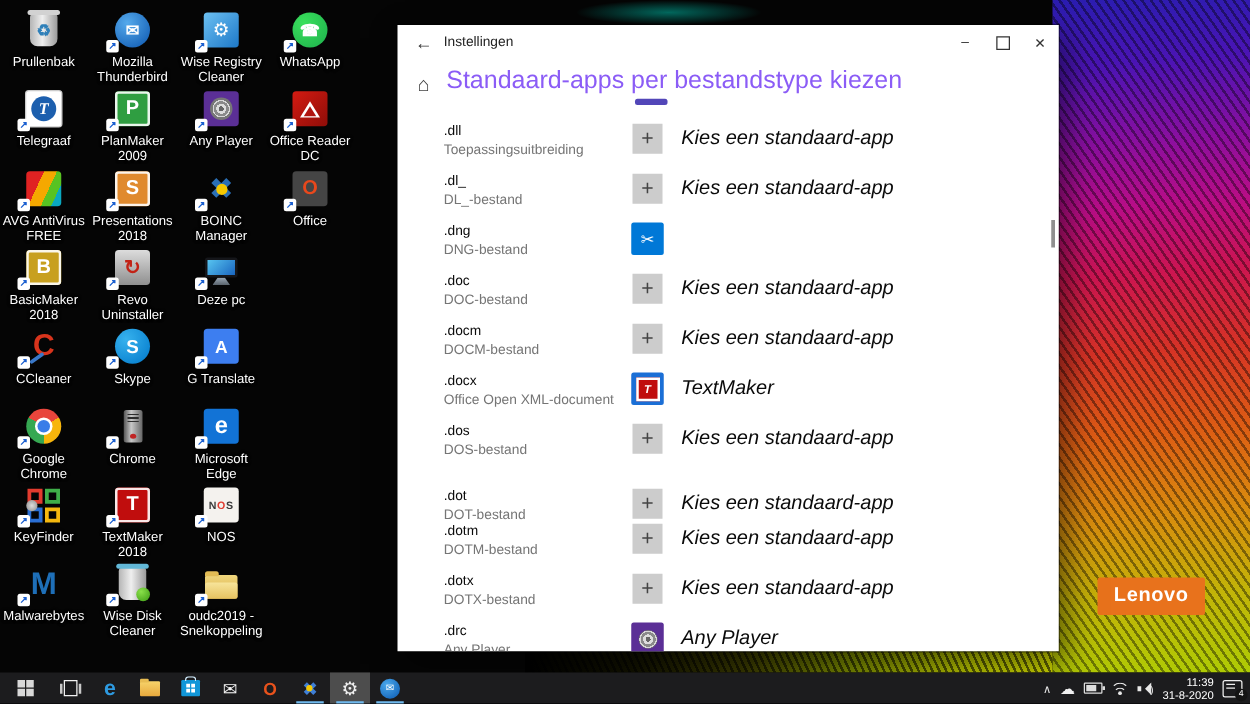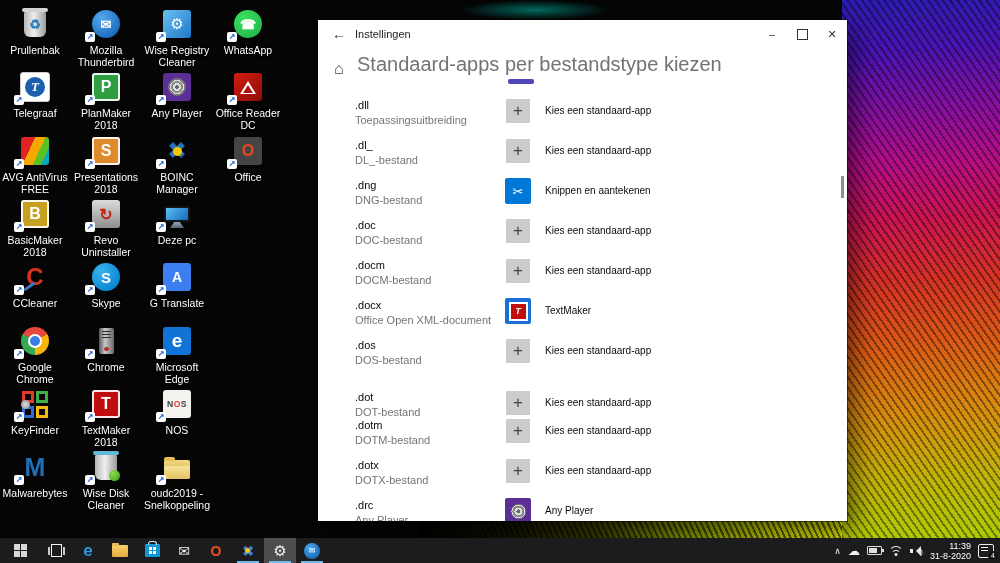--- a/index.html
+++ b/index.html
@@ -104,36 +104,36 @@
     box-shadow:0 0 0 1px rgba(0,0,0,.45),6px 10px 24px rgba(0,0,0,.55);overflow:hidden;color:#111;}
   .titlebar{position:absolute;top:0;left:0;right:0;height:28px;}
   .backbtn{position:absolute;left:10px;top:4px;width:22px;height:20px;font-size:14px;color:#333;
     display:flex;align-items:center;justify-content:center;}
   .wintitle{position:absolute;left:37px;top:8px;font-size:11px;color:#222;}
   .caps{position:absolute;right:0;top:0;display:flex;}
   .cap{width:30px;height:28px;display:flex;align-items:center;justify-content:center;
     font-size:11px;color:#333;}
   .maxbox{width:9px;height:9px;border:1px solid #333;display:block;}
   .pagehome{position:absolute;left:16px;top:40px;font-size:16px;color:#444;}
-  .pagetitle{position:absolute;left:39px;top:33px;font-size:20px;font-weight:400;color:#737373;}
+  .pagetitle{position:absolute;left:39px;top:33px;font-size:20px;font-weight:400;color:#8b5cf6;}
   .progseg{position:absolute;left:190px;top:59px;width:26px;height:5px;background:#5246b8;border-radius:2px;}
   .frow{position:absolute;left:0;width:431px;height:40px;}
   .fx{position:absolute;left:37px;top:3px;font-size:11px;color:#0a0a0a;}
   .fd{position:absolute;left:37px;top:18px;font-size:11px;color:#757575;}
   .fbtn{position:absolute;left:188px;top:3px;width:24px;height:24px;background:#cccccc;
     display:flex;align-items:center;justify-content:center;font-size:17px;font-weight:300;color:#444;}
   .ficon{position:absolute;left:187px;top:2px;width:26px;height:26px;border-radius:2px;
     display:flex;align-items:center;justify-content:center;color:#fff;}
   .ficon.snip{background:#0078d7;font-size:13px;}
   .ficon.textmaker{background:#1b6fd6;}
   .ficon.textmaker i{width:15px;height:15px;background:#c00d0d;border:2px solid #fff;color:#fff;
     font-size:9px;font-weight:bold;display:flex;align-items:center;justify-content:center;}
   .ficon.anyplayer{background:#5b2f96;}
   .ficon .cd{width:15px;height:15px;}
-  .fapp{position:absolute;left:227px;top:3px;height:24px;line-height:24px;font-size:10px;color:#0a0a0a;}
+  .fapp{position:absolute;left:227px;top:3px;height:24px;line-height:24px;font-size:16px;color:#0a0a0a;font-style:italic;}
   .thumb{position:absolute;left:523px;top:156px;width:3px;height:22px;background:#8f8f8f;}
 
   
   .taskbar{position:absolute;left:0;bottom:0;width:1000px;height:25px;background:#1c1c1e;z-index:20;
     display:flex;align-items:stretch;}
   .start{width:40px;display:flex;align-items:center;justify-content:center;}
   .winlogo{display:grid;grid-template-columns:6px 6px;grid-gap:1px;}
   .winlogo i{width:6px;height:6px;background:#d8d8d8;}
   .searchbox{width:198px;background:#34343a;border:1px solid #8a8a8e;display:flex;align-items:center;}
   .mag{position:relative;width:9px;height:9px;margin:0 7px 0 9px;}
@@ -185,20 +185,21 @@
   .badge{position:absolute;right:-5px;bottom:-4px;width:10px;height:10px;border-radius:50%;background:#141414;
     color:#fff;font-size:7px;line-height:10px;text-align:center;}
 </style>
 </head>
 <body>
 
 <div id="screen">
   <div class="wp-right"></div>
   <div class="wp-bottom"></div>
   <div class="wp-teal"></div>
+  <div class="lenovo">Lenovo</div>
 
   <div id="desktop-icons">
       <div class="dicon" style="left: 0px; top: 6px;">
         <div class="tilewrap">
           <span class="tile tile-recycle-bin">♻</span>
         </div>
         <div class="dlabel">Prullenbak</div>
       </div>
       <div class="dicon" style="left: 71px; top: 6px;">
         <div class="tilewrap">
@@ -228,21 +229,21 @@
           </span>
           <span class="shortcut">↗</span>
         </div>
         <div class="dlabel">Telegraaf</div>
       </div>
       <div class="dicon" style="left: 71px; top: 69px;">
         <div class="tilewrap">
           <span class="tile tile-planmaker">P</span>
           <span class="shortcut">↗</span>
         </div>
-        <div class="dlabel">PlanMaker 2018</div>
+        <div class="dlabel">PlanMaker 2009</div>
       </div>
       <div class="dicon" style="left: 142px; top: 69px;">
         <div class="tilewrap">
           <span class="tile tile-anyplayer">
             <span class="cd"></span>
           </span>
           <span class="shortcut">↗</span>
         </div>
         <div class="dlabel">Any Player</div>
       </div>
@@ -430,21 +431,20 @@
         <div class="frow" style="top: 116px;">
           <div class="fx">.dl_</div>
           <div class="fd">DL_-bestand</div>
           <div class="fbtn">+</div>
           <div class="fapp">Kies een standaard-app</div>
         </div>
         <div class="frow" style="top: 156px;">
           <div class="fx">.dng</div>
           <div class="fd">DNG-bestand</div>
           <div class="ficon snip">✂</div>
-          <div class="fapp">Knippen en aantekenen</div>
         </div>
         <div class="frow" style="top: 196px;">
           <div class="fx">.doc</div>
           <div class="fd">DOC-bestand</div>
           <div class="fbtn">+</div>
           <div class="fapp">Kies een standaard-app</div>
         </div>
         <div class="frow" style="top: 236px;">
           <div class="fx">.docm</div>
           <div class="fd">DOCM-bestand</div>

